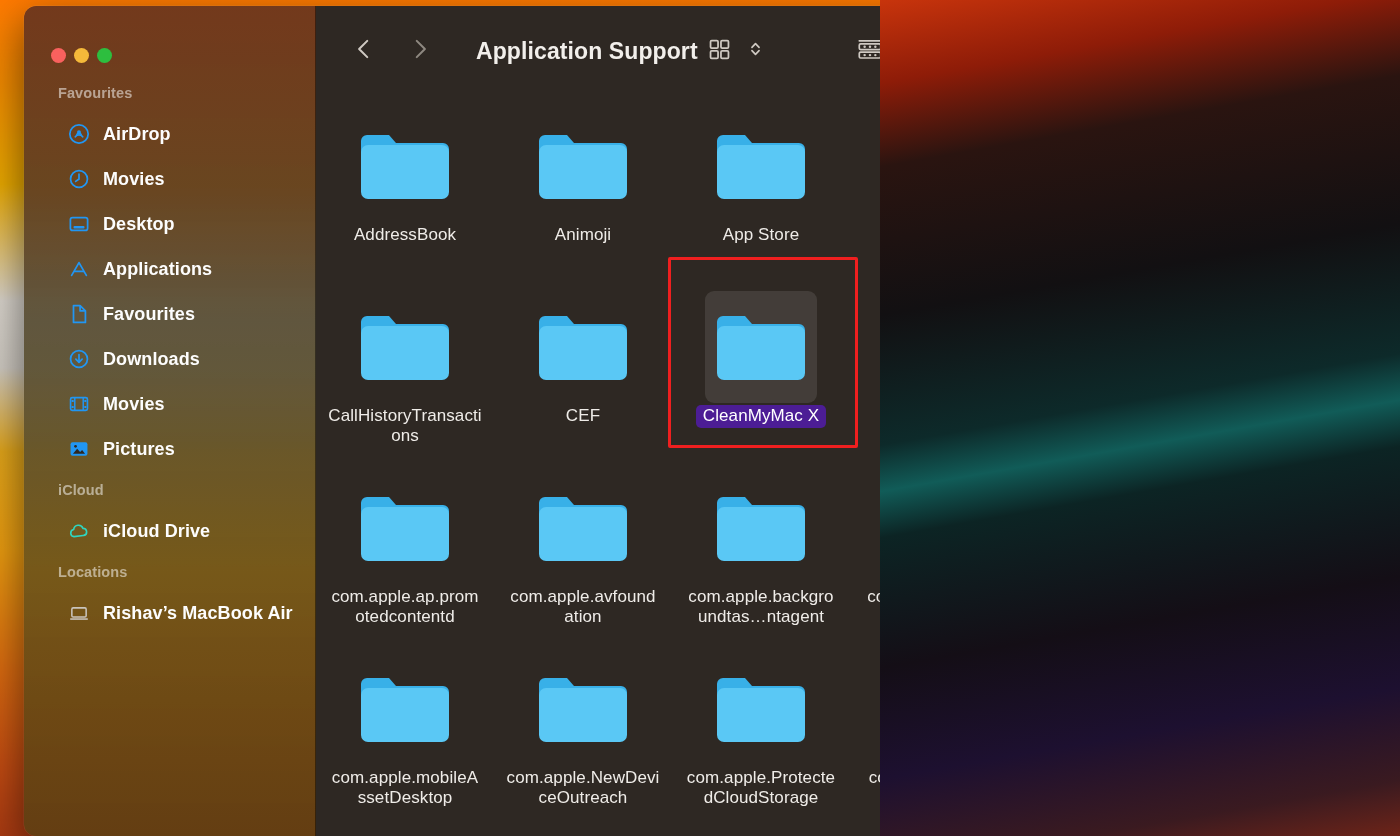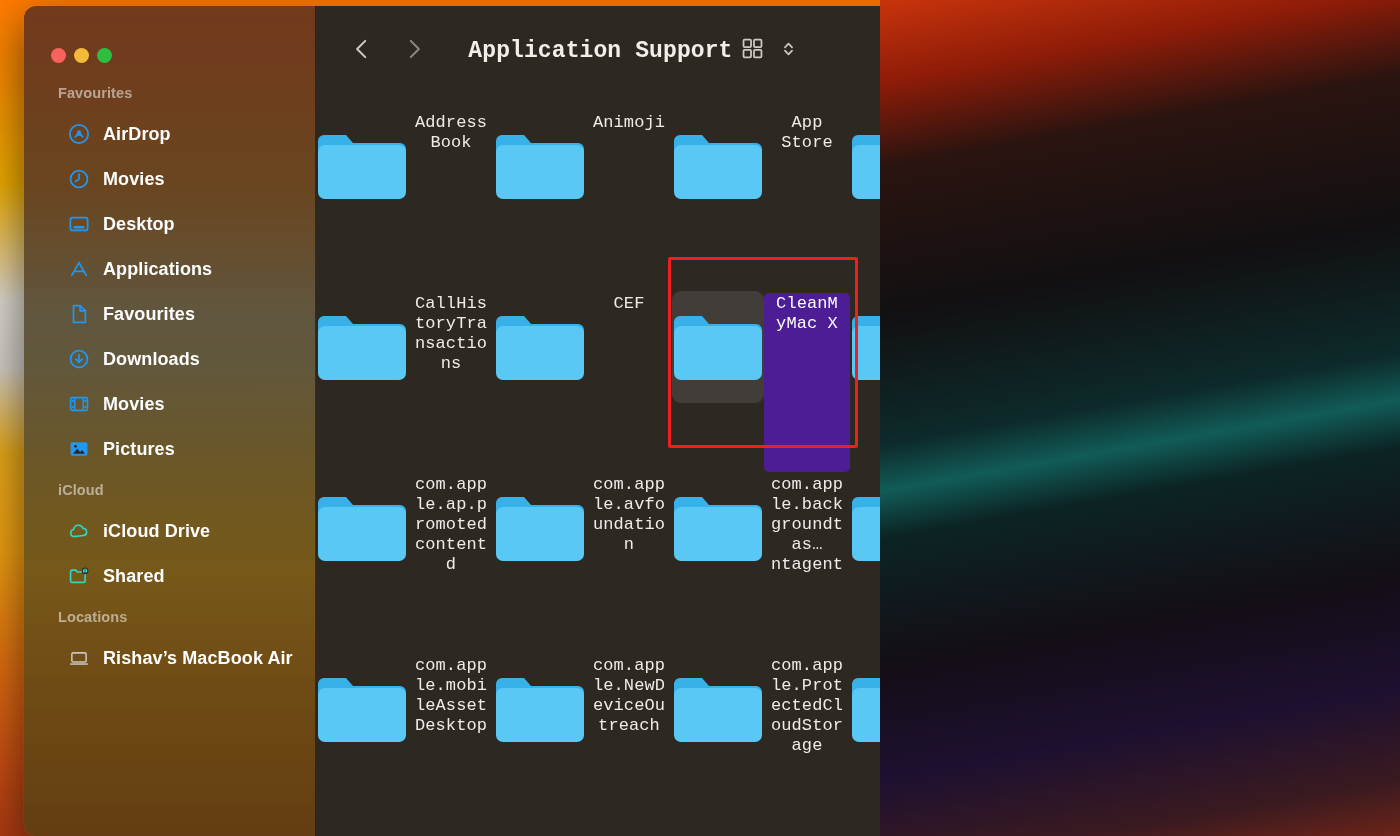--- a/index.html
+++ b/index.html
@@ -129,21 +129,20 @@
   .side-icon svg { display: block; }
 
   
   #content-pane {
     position: relative;
     flex: 1 1 auto;
     background: #2e2823;
     display: flex;
     flex-direction: column;
     overflow: hidden;
-    font-family: Liberation Mono, monospace;
   }
 
   
   #toolbar {
     height: 90px;
     flex: 0 0 90px;
     display: flex;
     align-items: center;
     padding: 0 28px 0 22px;
     position: relative;
@@ -190,21 +189,22 @@
     overflow: hidden;
   }
   .grid-row {
     display: flex;
     height: 181px;
   }
   .grid-cell {
     width: 178px;
     flex: 0 0 178px;
     display: flex;
-    flex-direction: row;
+    flex-direction: column;
+    align-items: center;
     position: relative;
   }
   .icon-box {
     width: 112px;
     height: 112px;
     display: flex;
     align-items: center;
     justify-content: center;
     border-radius: 9px;
   }
@@ -360,31 +360,20 @@
 
         <div class="side-item">
           <span class="side-icon">
             <svg viewBox="0 0 24 24" width="22" height="22" fill="none" stroke="#2fd6c0" stroke-width="1.8" stroke-linejoin="round">
               <path d="M6.6 18.2A4 4 0 0 1 6.2 10.3a5.3 5.3 0 0 1 10.2-1.2 3.9 3.9 0 0 1 .9 7.7 3.6 3.6 0 0 1-.8.1z"></path>
             </svg>
           </span>
           <span class="side-label">iCloud Drive</span>
         </div>
 
-        <div class="side-item">
-          <span class="side-icon">
-            <svg viewBox="0 0 24 24" width="22" height="22" fill="none" stroke="#2fd6c0" stroke-width="1.8" stroke-linejoin="round">
-              <path d="M2.8 7.2a1.6 1.6 0 0 1 1.6-1.6h4l1.7 2h7a1.6 1.6 0 0 1 1.6 1.6v8.2a1.6 1.6 0 0 1-1.6 1.6H4.4a1.6 1.6 0 0 1-1.6-1.6z"></path>
-              <circle cx="18.6" cy="6.4" r="3.1" fill="#2fd6c0" stroke="#2e2823" stroke-width="1.1"></circle>
-              <circle cx="18.6" cy="5.5" r=".85" fill="#2e2823" stroke="none"></circle>
-              <path d="M16.9 8.4a1.9 1.9 0 0 1 3.4 0z" fill="#2e2823" stroke="none"></path>
-            </svg>
-          </span>
-          <span class="side-label">Shared</span>
-        </div>
       </div>
 
       <div class="side-section">
         <div class="side-heading">Locations</div>
 
         <div class="side-item">
           <span class="side-icon">
             <svg viewBox="0 0 24 24" width="22" height="22" fill="none" stroke="#c9c4bd" stroke-width="1.7" stroke-linejoin="round">
               <rect x="4.2" y="6.4" width="15.6" height="10" rx="1.4"></rect>
                 <path d="M2.4 18.6h19.2"></path>

